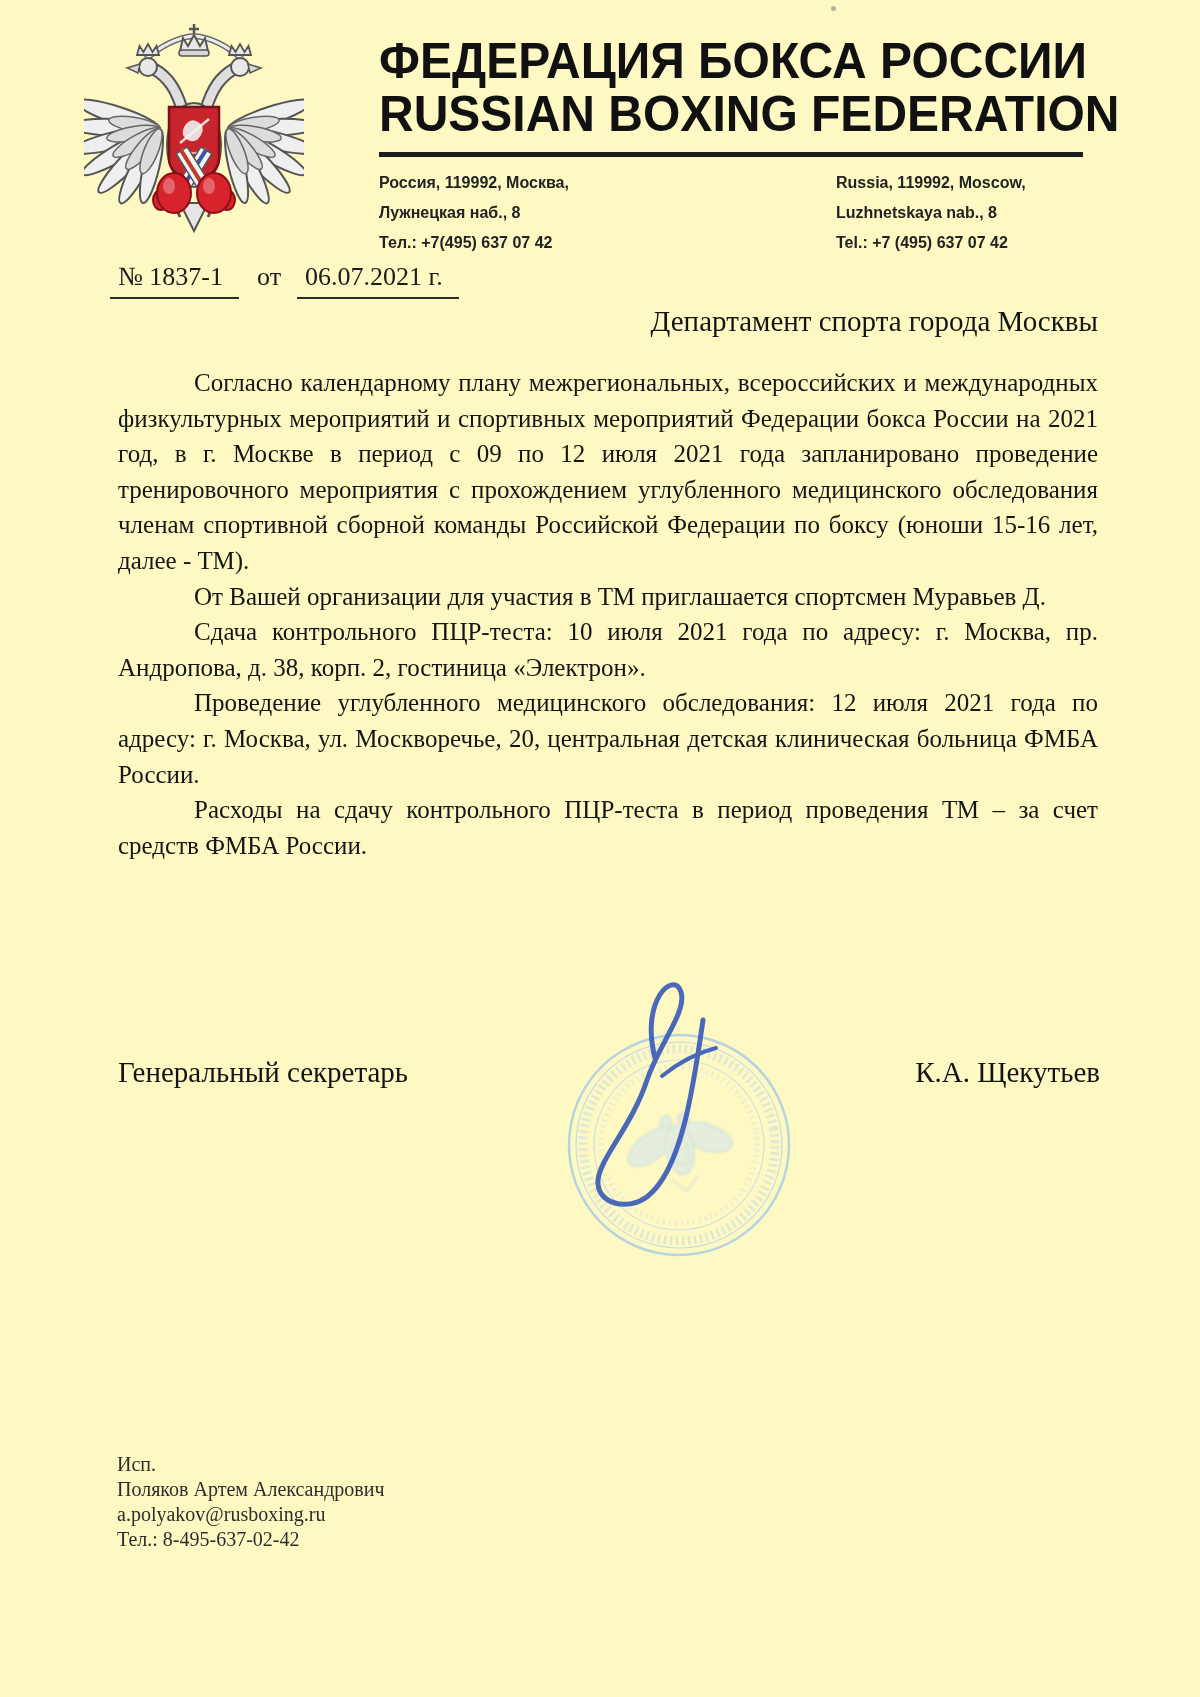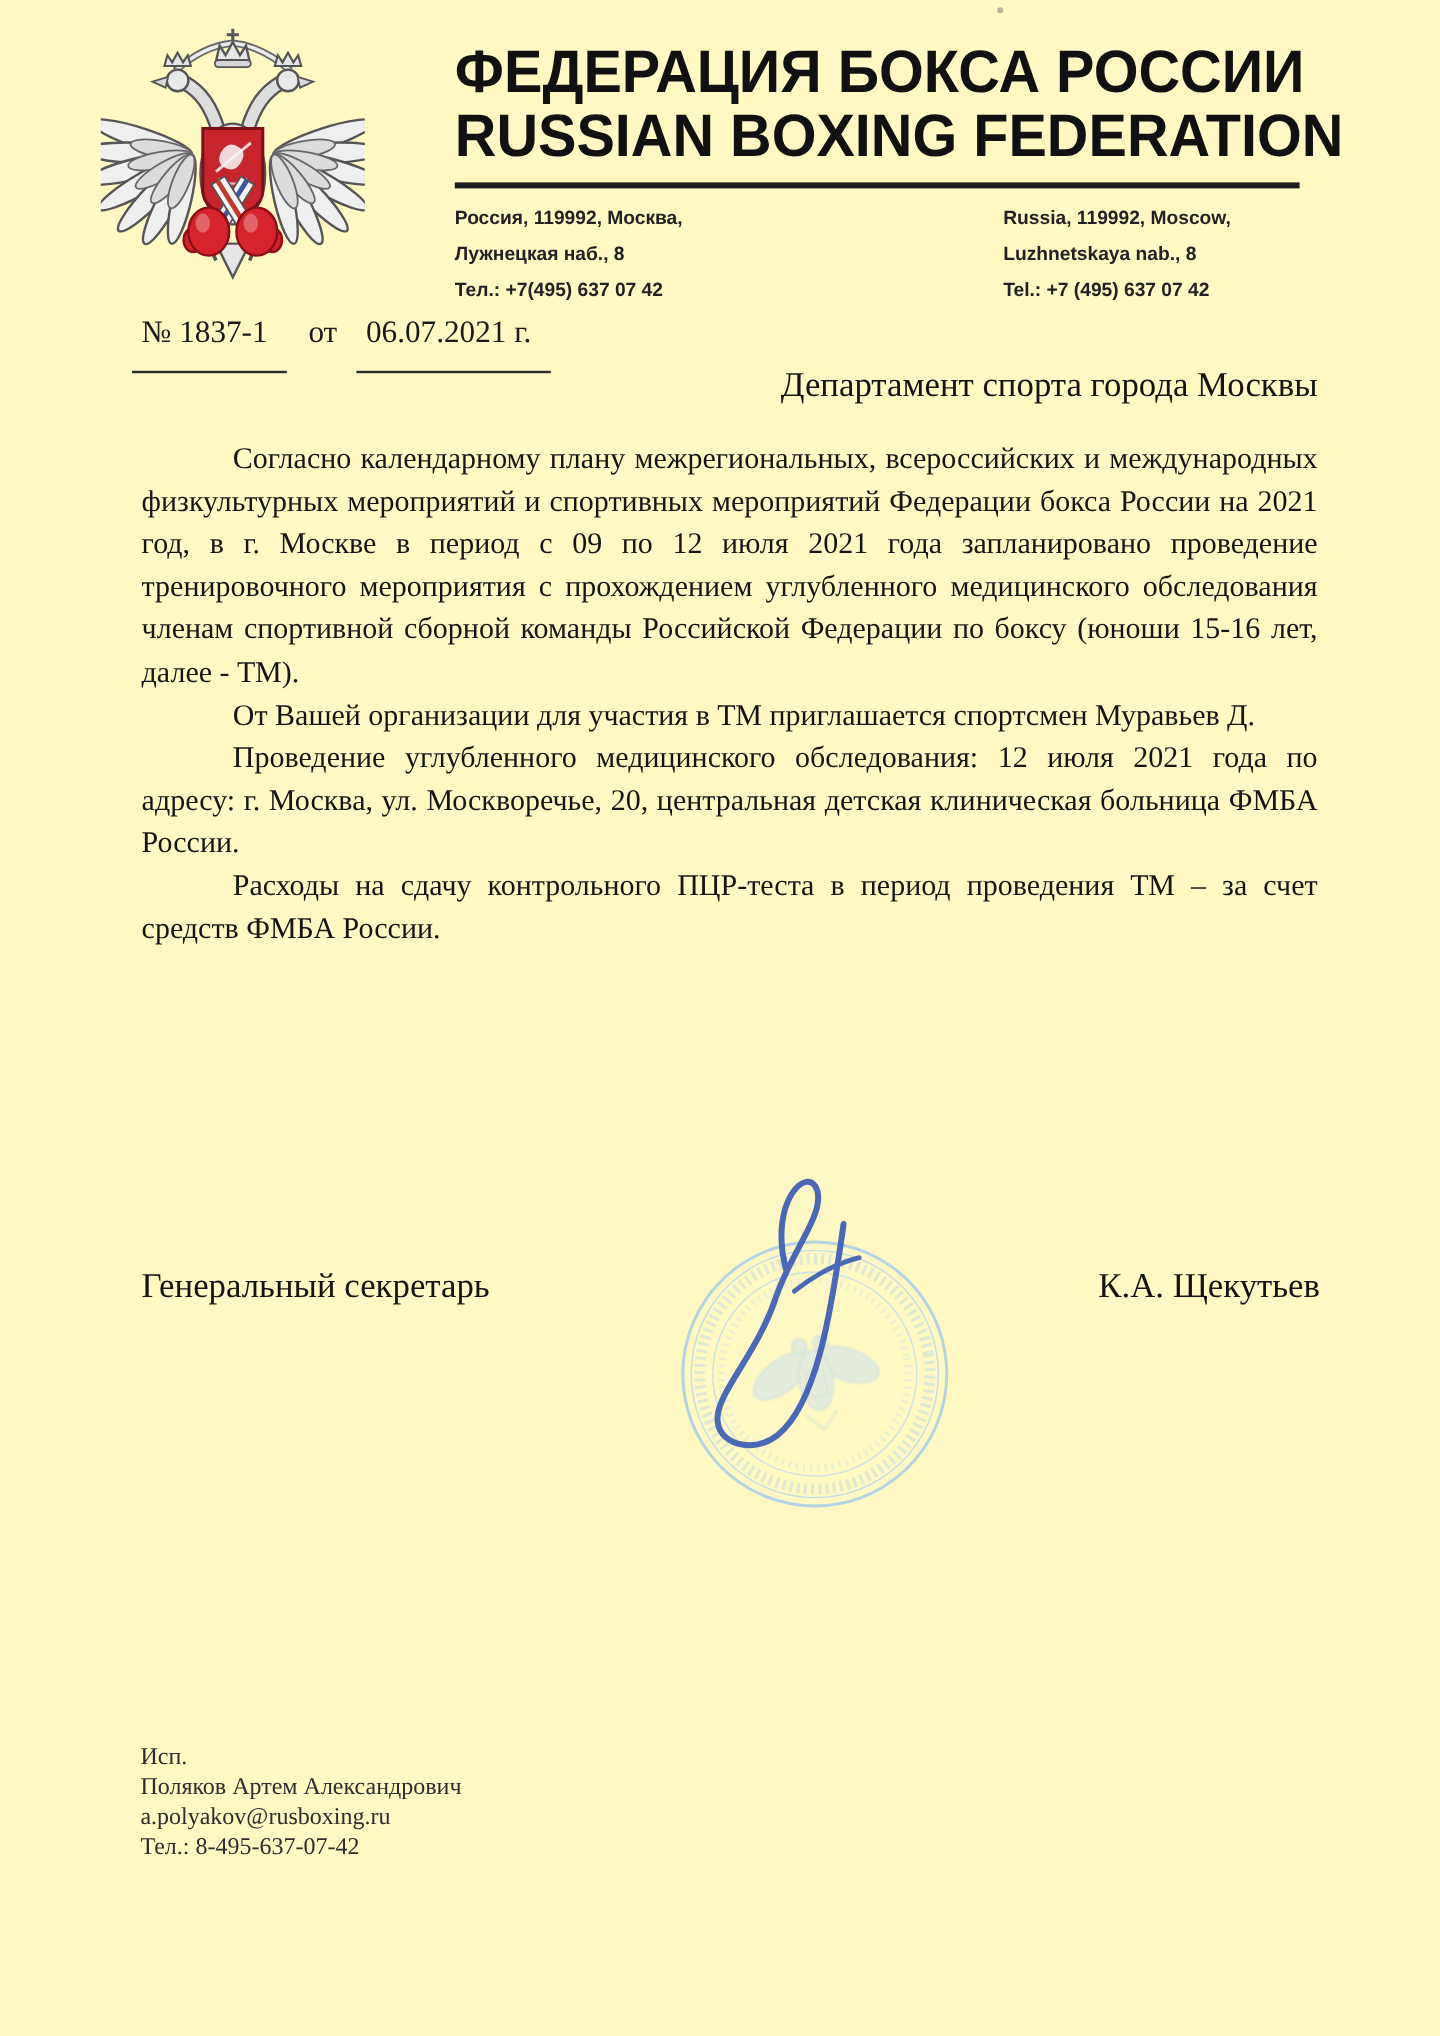--- a/index.html
+++ b/index.html
@@ -35,21 +35,21 @@
   .addresses { position: relative; margin-top: 11px; height: 92px;
     font-family: "Liberation Sans", "DejaVu Sans", sans-serif;
     font-weight: 700; font-size: 16px; line-height: 30px; color: #222;
   }
   .addr-ru { position: absolute; left: 0; top: 0; }
   .addr-en { position: absolute; left: 457px; top: 0; }
 
   
   .doc-meta { position: absolute; left: 110px; top: 262px; font-size: 26px; color: #1b1b1b; }
   .doc-meta .seg-underlined {
-    display: inline-block; border-bottom: 2px solid #2c2c2c; padding: 0 16px 17px 8px;
+    display: inline-block; border-bottom: 2px solid #2c2c2c; padding: 0 16px 5px 8px;
   }
   .doc-meta .from-label { display: inline-block; margin: 0 16px 0 18px; }
 
   .addressee {
     position: absolute; right: 102px; top: 305px;
     font-size: 29px; color: #141414; white-space: nowrap;
   }
 
   
   .body-text { position: absolute; left: 118px; top: 365px; width: 980px; }
@@ -194,20 +194,21 @@
 
   <div class="doc-meta">
     <span class="seg-underlined"><span>№</span> <span>1837-1</span></span><span class="from-label">от</span><span class="seg-underlined">06.07.2021 г.</span>
   </div>
 
   <div class="addressee">Департамент спорта города Москвы</div>
 
   <div class="body-text">
     <p>Согласно календарному плану межрегиональных, всероссийских и международных физкультурных мероприятий и спортивных мероприятий Федерации бокса России на 2021 год, в г. Москве в период с 09 по 12 июля 2021 года запланировано проведение тренировочного мероприятия с прохождением углубленного медицинского обследования членам спортивной сборной команды Российской Федерации по боксу (юноши 15-16 лет, далее - ТМ).</p>
     <p>От Вашей организации для участия в ТМ приглашается спортсмен Муравьев Д.</p>
+    <p>Сдача контрольного ПЦР-теста: 10 июля 2021 года по адресу: г. Москва, пр. Андропова, д. 38, корп. 2, гостиница «Электрон».</p>
     <p>Проведение углубленного медицинского обследования: 12 июля 2021 года по адресу: г. Москва, ул. Москворечье, 20, центральная детская клиническая больница ФМБА России.</p>
     <p>Расходы на сдачу контрольного ПЦР-теста в период проведения ТМ – за счет средств ФМБА России.</p>
   </div>
 
   <svg class="stamp" viewBox="0 0 250 250" aria-hidden="true">
     <defs>
       <filter id="soft">
           <feGaussianBlur stdDeviation="1.1"></feGaussianBlur>
         </filter>
     </defs>
@@ -238,16 +239,16 @@
 
   <div class="sign-row">
     <span>Генеральный секретарь</span>
     <span>К.А. Щекутьев</span>
   </div>
 
   <div class="footer">
     <div>Исп.</div>
     <div>Поляков Артем Александрович</div>
     <div>a.polyakov@rusboxing.ru</div>
-    <div>Тел.: 8-495-637-07-42</div>
+    <div>Тел.: 8-495-637-02-42</div>
   </div>
 
 </div>
 
 </body></html>

